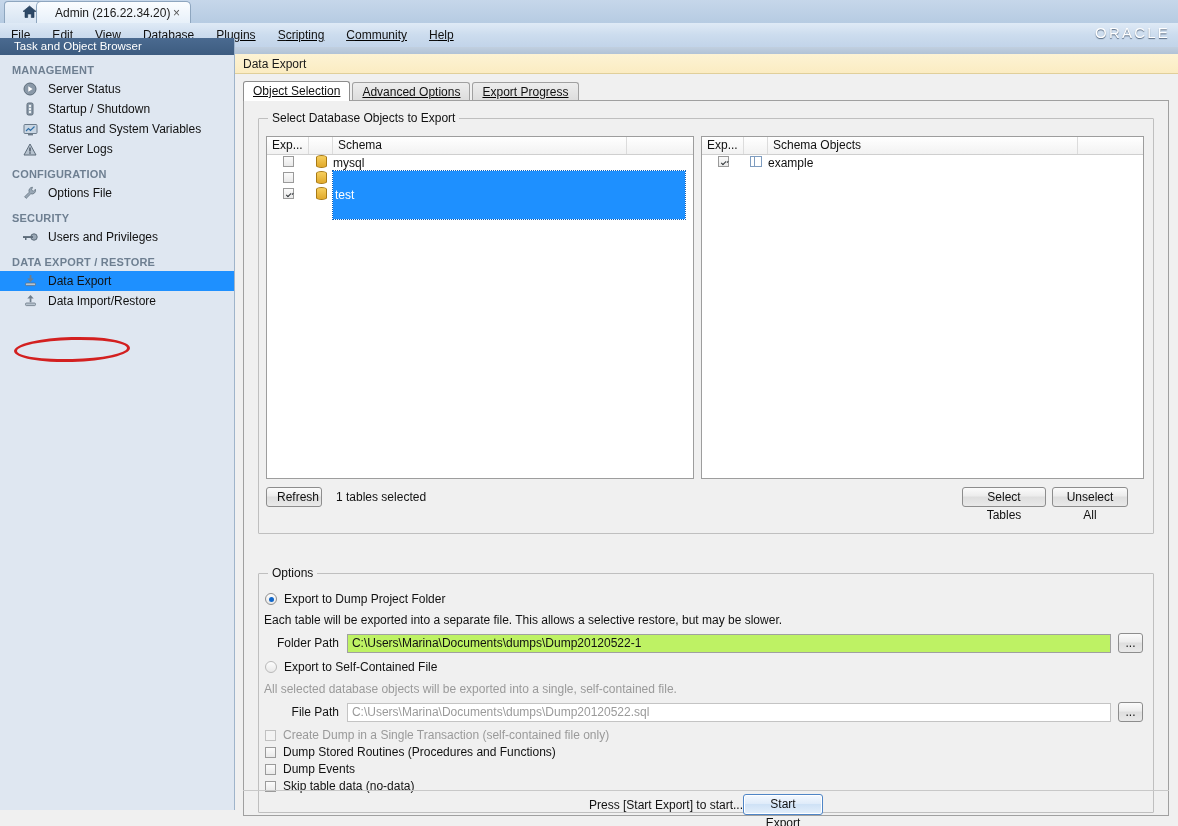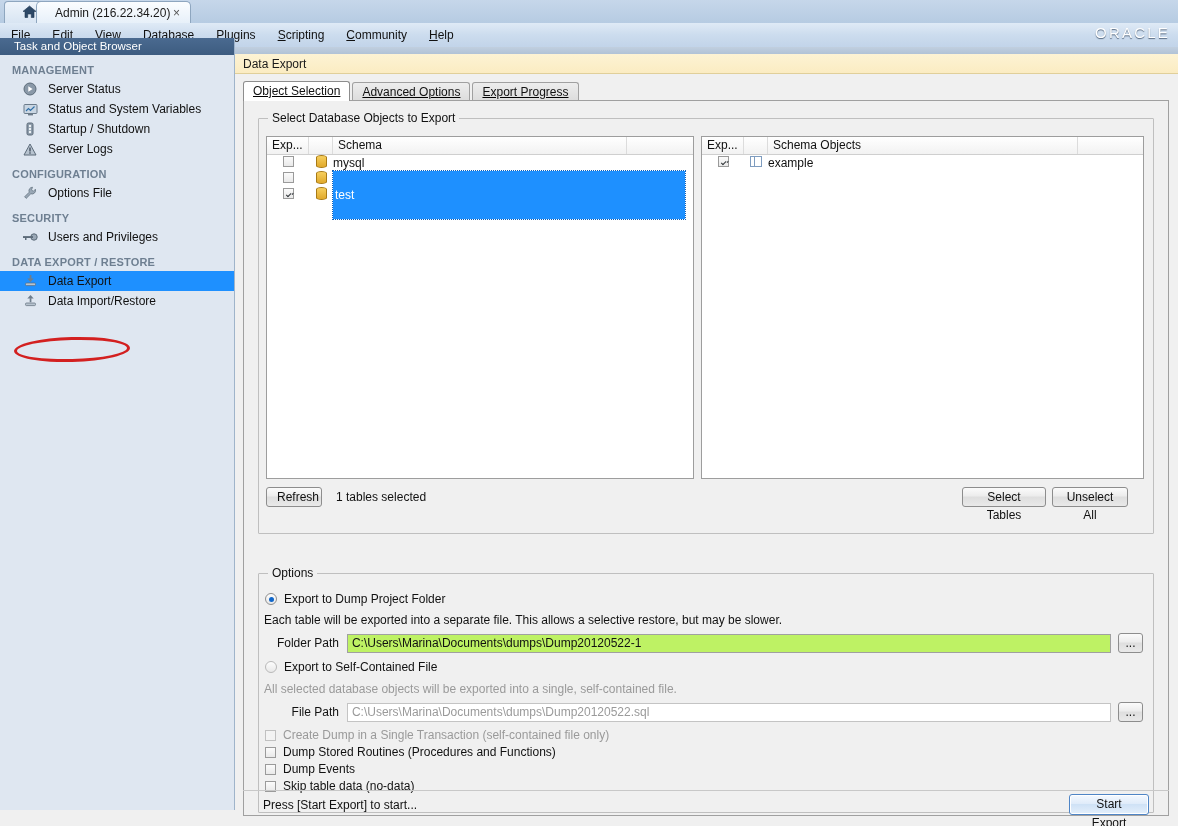--- a/index.html
+++ b/index.html
@@ -36,21 +36,21 @@
   }
   .doc-tab .close{
     position:absolute;right:10px;top:3px;color:#555;font-size:12px;line-height:16px;
   }
 
   
   .menubar{
     position:absolute;left:0;top:23px;width:1178px;height:24px;
     background:linear-gradient(to bottom,#dfeaf6 0%,#ccdcee 50%,#c2d4e9 100%);
     border-bottom:1px solid #a8bed6;
-    display:flex;align-items:center;
+    display:flex;align-items:center;text-decoration:underline;
   }
   .menubar .mi{padding:0 11px;font-size:12px;color:#111;line-height:24px;}
   .menubar .mi u{text-decoration:underline;}
 
   
   .oracle-band{
     position:absolute;left:0;top:47px;width:1178px;height:10px;
     background:linear-gradient(to bottom,#c1cfdf 0%,#aabdd2 100%);
   }
   .oracle-logo{
@@ -224,22 +224,22 @@
   }
   .radio.off{border-color:#b9b9b9;}
 
   .lbl{font-size:12px;color:#111;}
   .lbl.dim{color:#9a9a9a;}
   .row{position:absolute;display:flex;align-items:center;}
 
   .statusbar{
     position:absolute;left:8px;bottom:8px;width:926px;height:28px;
     border-top:1px solid #c8c8c8;
-    display:flex;align-items:center;justify-content:space-between;
-    padding:0 20px;box-sizing:border-box;
+    display:flex;align-items:center;justify-content:center;
+    padding:0 10px;box-sizing:border-box;
   }
 </style>
 </head>
 <body>
 
 <div class="app">
 
   <div class="tabstrip">
     <div class="home-tab">
       <span>
@@ -278,39 +278,39 @@
         <svg width="14" height="14" viewBox="0 0 14 14">
             <circle cx="7" cy="7" r="6" fill="#8a99a8" stroke="#5c6b79"></circle>
             <path d="M5.3 4.2 L9.6 7 L5.3 9.8 Z" fill="#ffffff"></path>
           </svg>
       </span>
       <span class="lbl">Server Status</span>
     </div>
 
     <div class="sb-item">
       <span class="ico">
-        <svg width="15" height="13" viewBox="0 0 15 13">
-            <rect x="1" y="1.5" width="13" height="9" rx="1" fill="#c9d6e3" stroke="#6b7b8a"></rect>
-            <polyline points="3,8 5.5,5.5 7.5,7.5 11.5,3.5" fill="none" stroke="#2f6fa8" stroke-width="1.1"></polyline>
-            <rect x="5" y="11" width="5" height="1.4" fill="#6b7b8a"></rect>
-          </svg>
-      </span>
-      <span class="lbl">Status and System Variables</span>
-    </div>
-
-    <div class="sb-item">
-      <span class="ico">
         <svg width="14" height="14" viewBox="0 0 14 14">
             <rect x="4" y="1" width="6" height="12" rx="1.5" fill="#8a99a8" stroke="#5c6b79"></rect>
             <circle cx="7" cy="4" r="1.2" fill="#eef2f6"></circle>
             <circle cx="7" cy="7" r="1.2" fill="#eef2f6"></circle>
             <circle cx="7" cy="10" r="1.2" fill="#eef2f6"></circle>
           </svg>
       </span>
       <span class="lbl">Startup / Shutdown</span>
+    </div>
+
+    <div class="sb-item">
+      <span class="ico">
+        <svg width="15" height="13" viewBox="0 0 15 13">
+            <rect x="1" y="1.5" width="13" height="9" rx="1" fill="#c9d6e3" stroke="#6b7b8a"></rect>
+            <polyline points="3,8 5.5,5.5 7.5,7.5 11.5,3.5" fill="none" stroke="#2f6fa8" stroke-width="1.1"></polyline>
+            <rect x="5" y="11" width="5" height="1.4" fill="#6b7b8a"></rect>
+          </svg>
+      </span>
+      <span class="lbl">Status and System Variables</span>
     </div>
 
     <div class="sb-item">
       <span class="ico">
         <svg width="14" height="13" viewBox="0 0 14 13">
             <path d="M7 1 L13 12 H1 Z" fill="#b8c4d0" stroke="#5c6b79" stroke-linejoin="round"></path>
             <rect x="6.3" y="4.5" width="1.4" height="4" fill="#43505e"></rect>
             <rect x="6.3" y="9.3" width="1.4" height="1.4" fill="#43505e"></rect>
           </svg>
       </span>

